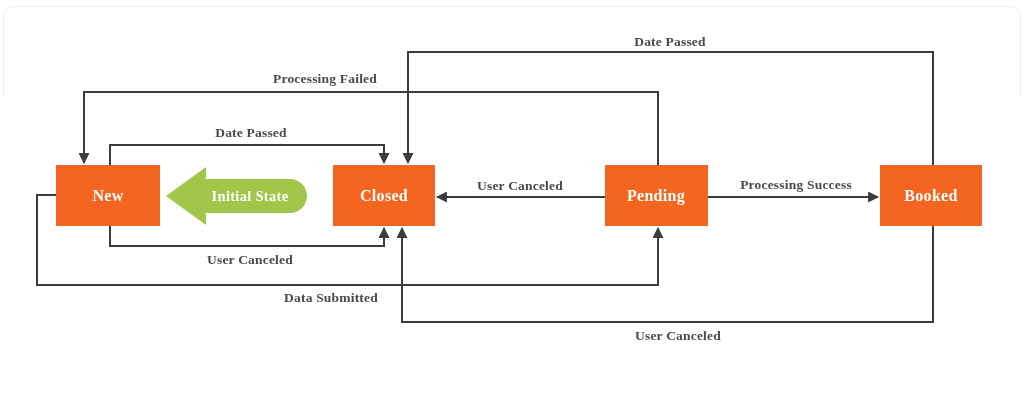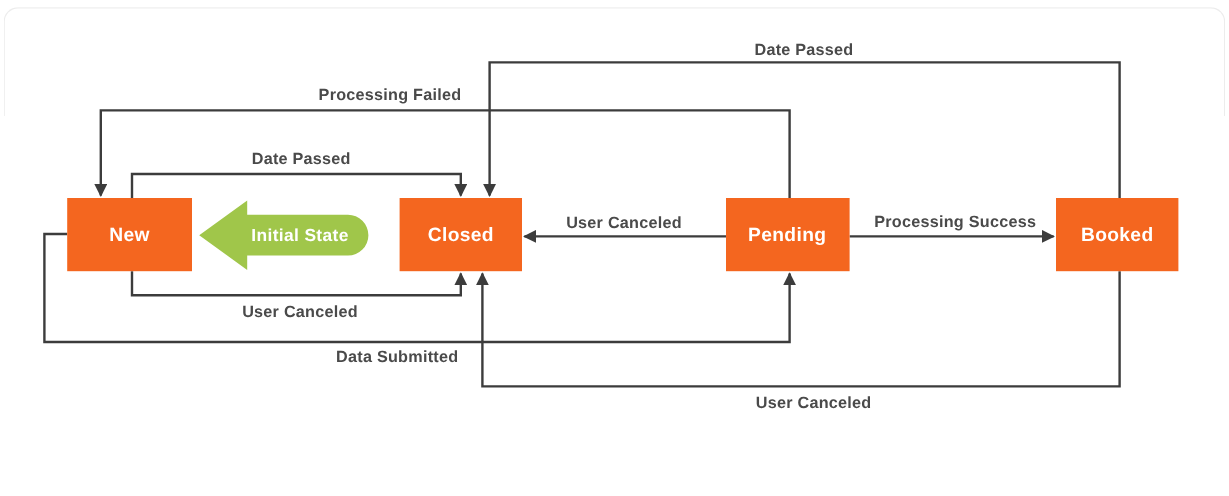--- a/index.html
+++ b/index.html
@@ -6,21 +6,21 @@
     margin: 0;
     padding: 0;
     background: #ffffff;
   }
   .canvas {
     position: relative;
     width: 1024px;
     height: 386px;
     background: #ffffff;
     overflow: hidden;
-    font-family: Liberation Sans, sans-serif;
+    font-family: Liberation Serif, serif;
   }
   .frame-edge {
     position: absolute;
     top: 6px;
     left: 3px;
     right: 3px;
     height: 90px;
     border: 1px solid #ececec;
     border-bottom: none;
     border-radius: 12px 12px 0 0;

